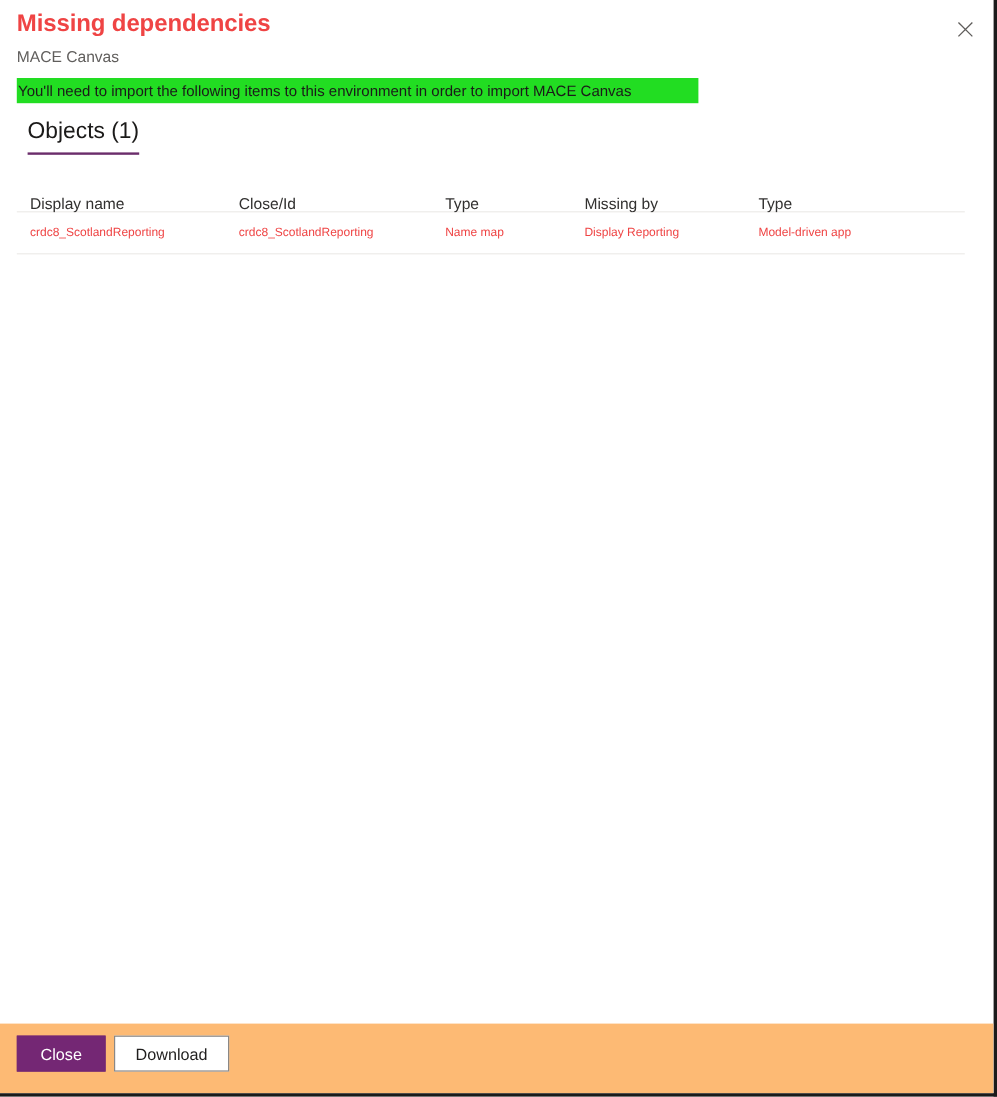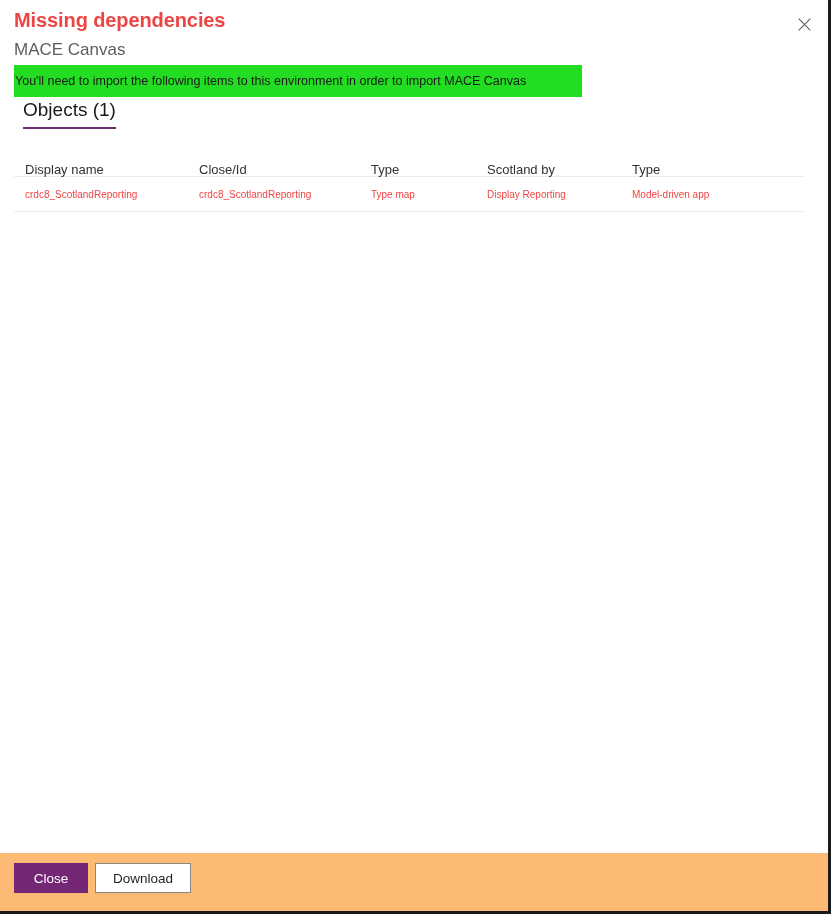--- a/index.html
+++ b/index.html
@@ -30,21 +30,21 @@
     font-size: 20px;
     font-weight: 600;
     letter-spacing: -0.1px;
     color: #ef4444;
     white-space: nowrap;
   }
   .dlg-subtitle {
     position: absolute;
     left: 14px;
     top: 40px;
-    font-size: 17px;
+    font-size: 13px;
     color: #605e5c;
     white-space: nowrap;
   }
   .close-btn {
     position: absolute;
     right: 6px;
     top: 6px;
     width: 36px;
     height: 36px;
     display: flex;
@@ -56,21 +56,21 @@
     padding: 0;
   }
   .close-btn svg { display: block; }
 
   
   .banner {
     position: absolute;
     left: 14px;
     top: 65px;
     width: 568px;
-    height: 32px;
+    height: 21px;
     display: flex;
     align-items: center;
     background: #22dd22;
     font-size: 12.5px;
     color: #1b1a19;
     white-space: nowrap;
     padding-left: 1px;
     box-sizing: border-box;
   }
 
@@ -198,28 +198,28 @@
     <button class="tab active">
       <span>Objects (1)</span>
     </button>
   </div>
 
   <div class="table">
     <div class="trow thead">
       <div class="th col0">Display name</div>
       <div class="th col1">Close/Id</div>
       <div class="th col2">Type</div>
-      <div class="th col3">Scotland by</div>
+      <div class="th col3">Missing by</div>
       <div class="th col4">Type</div>
     </div>
 
     <div class="trow tbody-row">
       <div class="td col0">crdc8_ScotlandReporting</div>
       <div class="td col1">crdc8_ScotlandReporting</div>
-      <div class="td col2">Type map</div>
+      <div class="td col2">Name map</div>
       <div class="td col3">Display Reporting</div>
       <div class="td col4">Model-driven app</div>
     </div>
   </div>
 
   <div class="footer">
     <button class="btn btn-primary">Close</button>
     <button class="btn btn-secondary">Download</button>
   </div>
 

